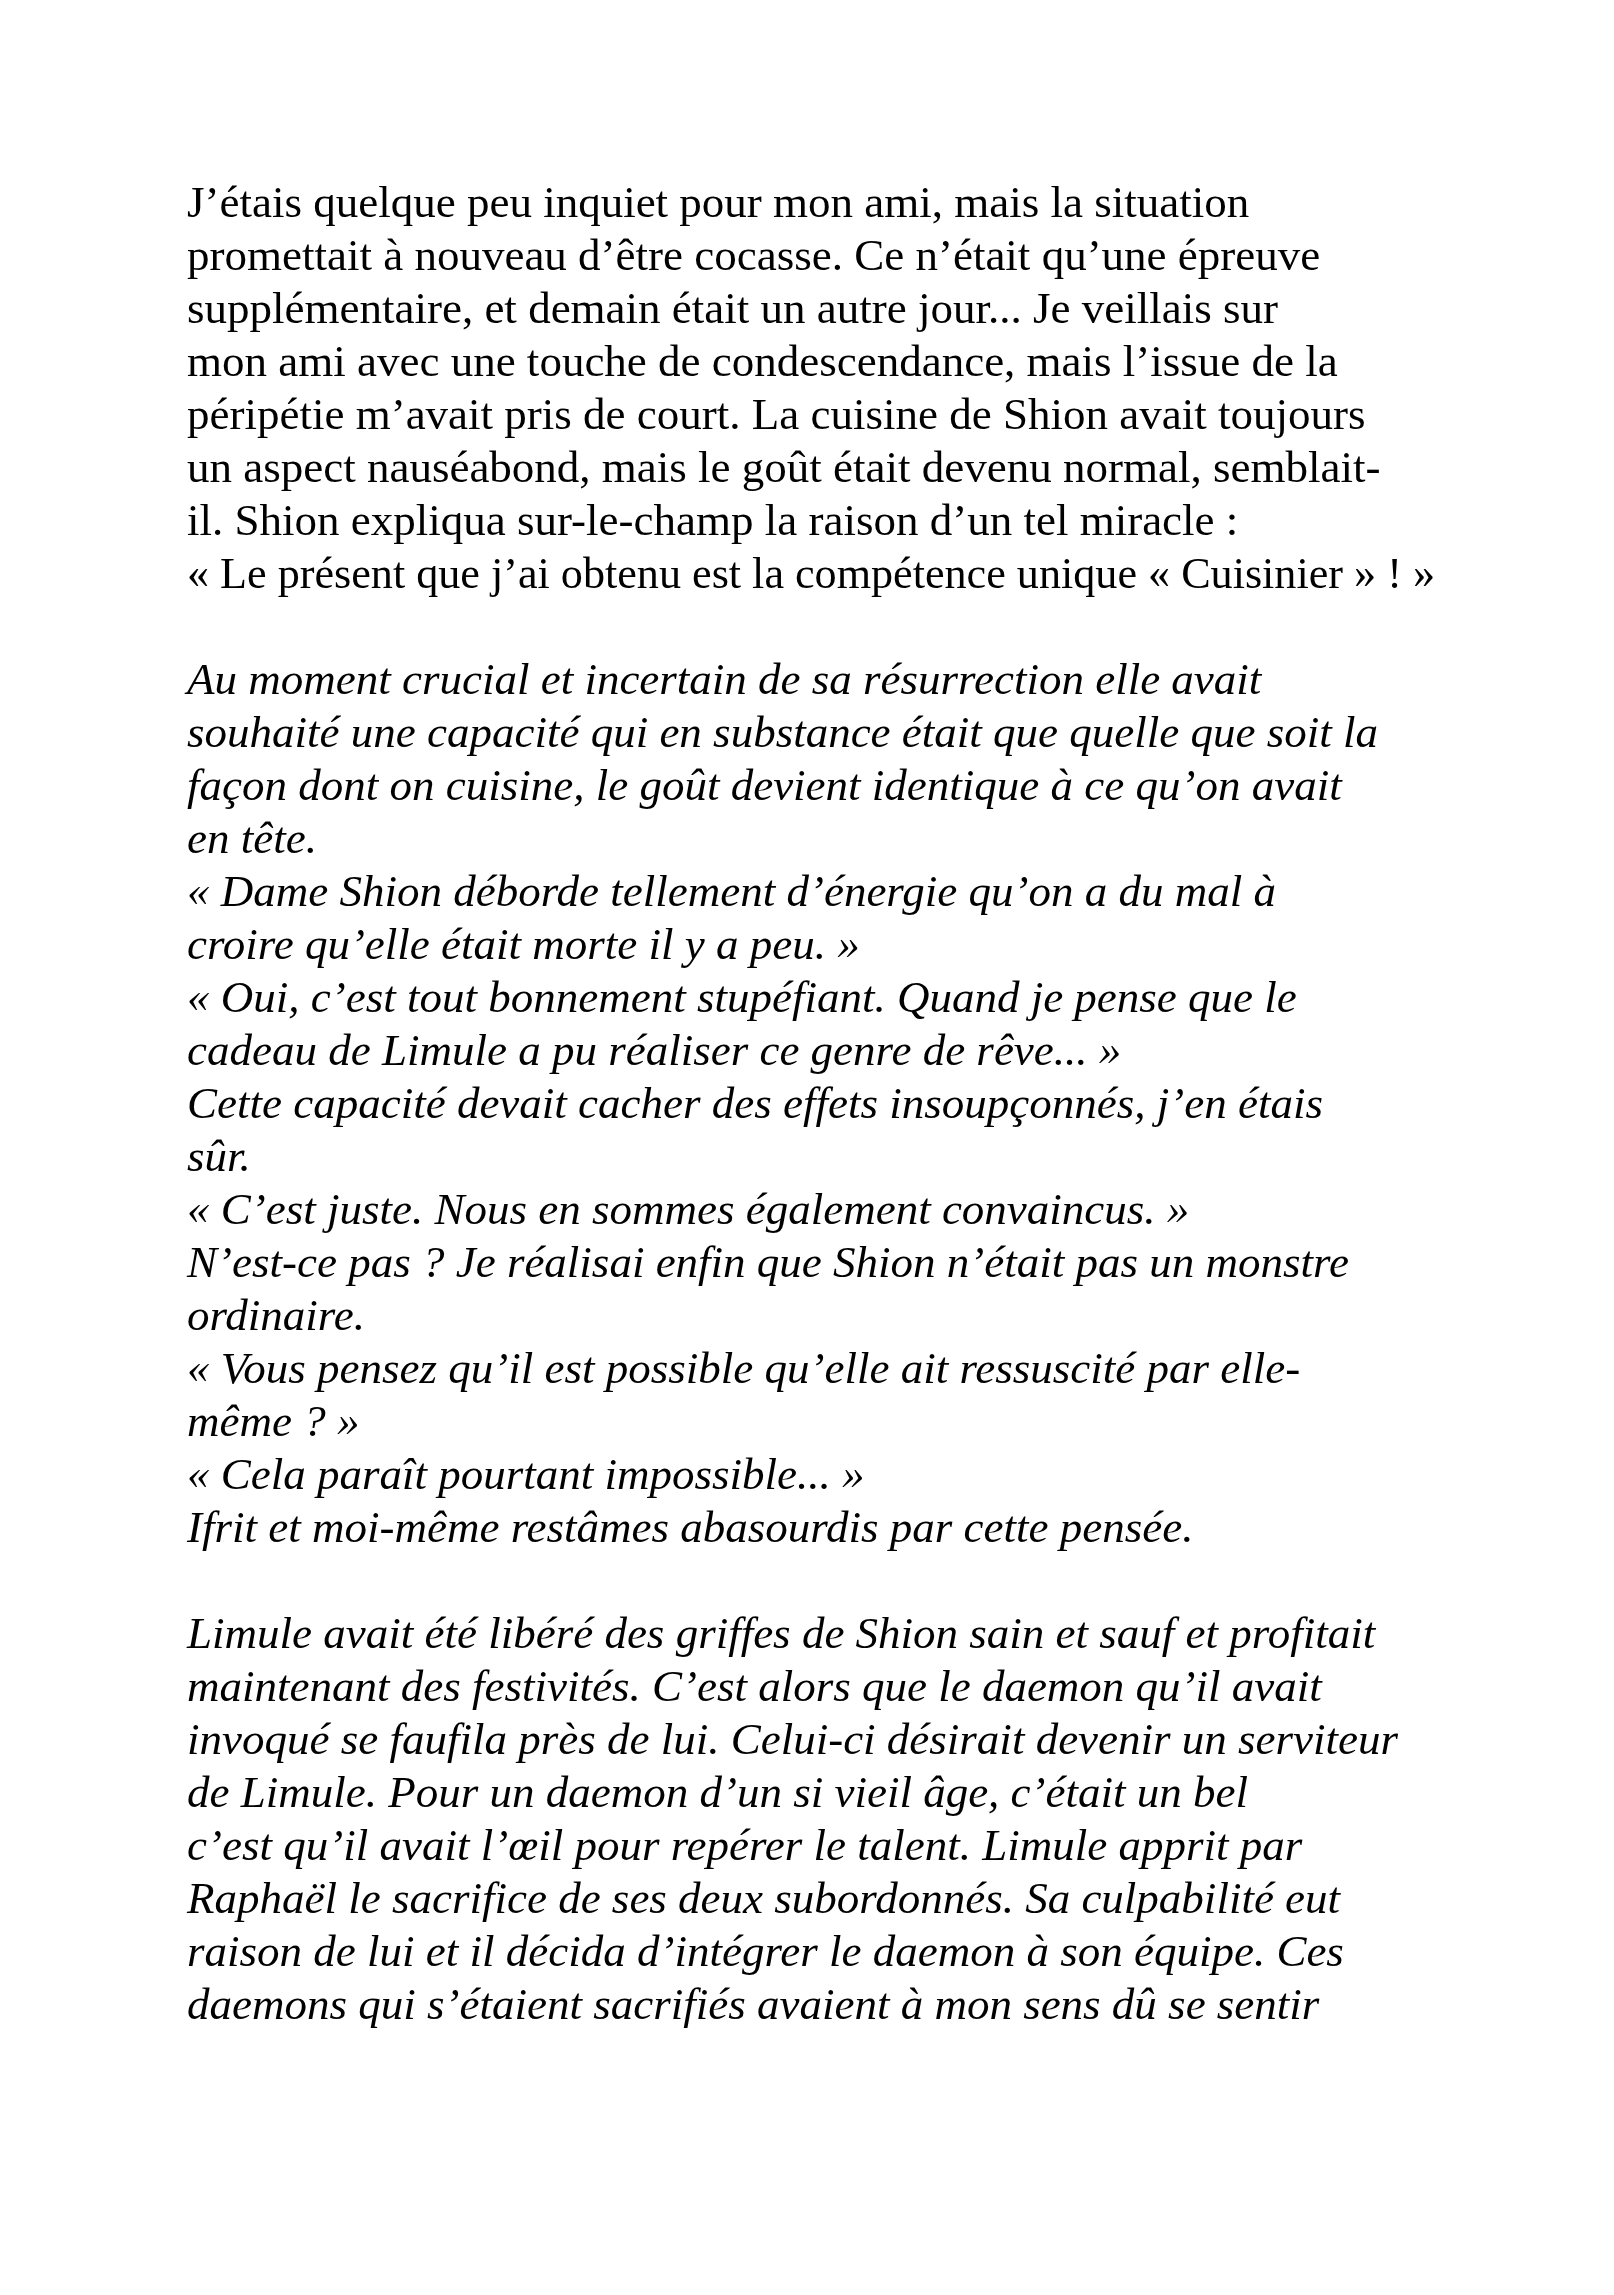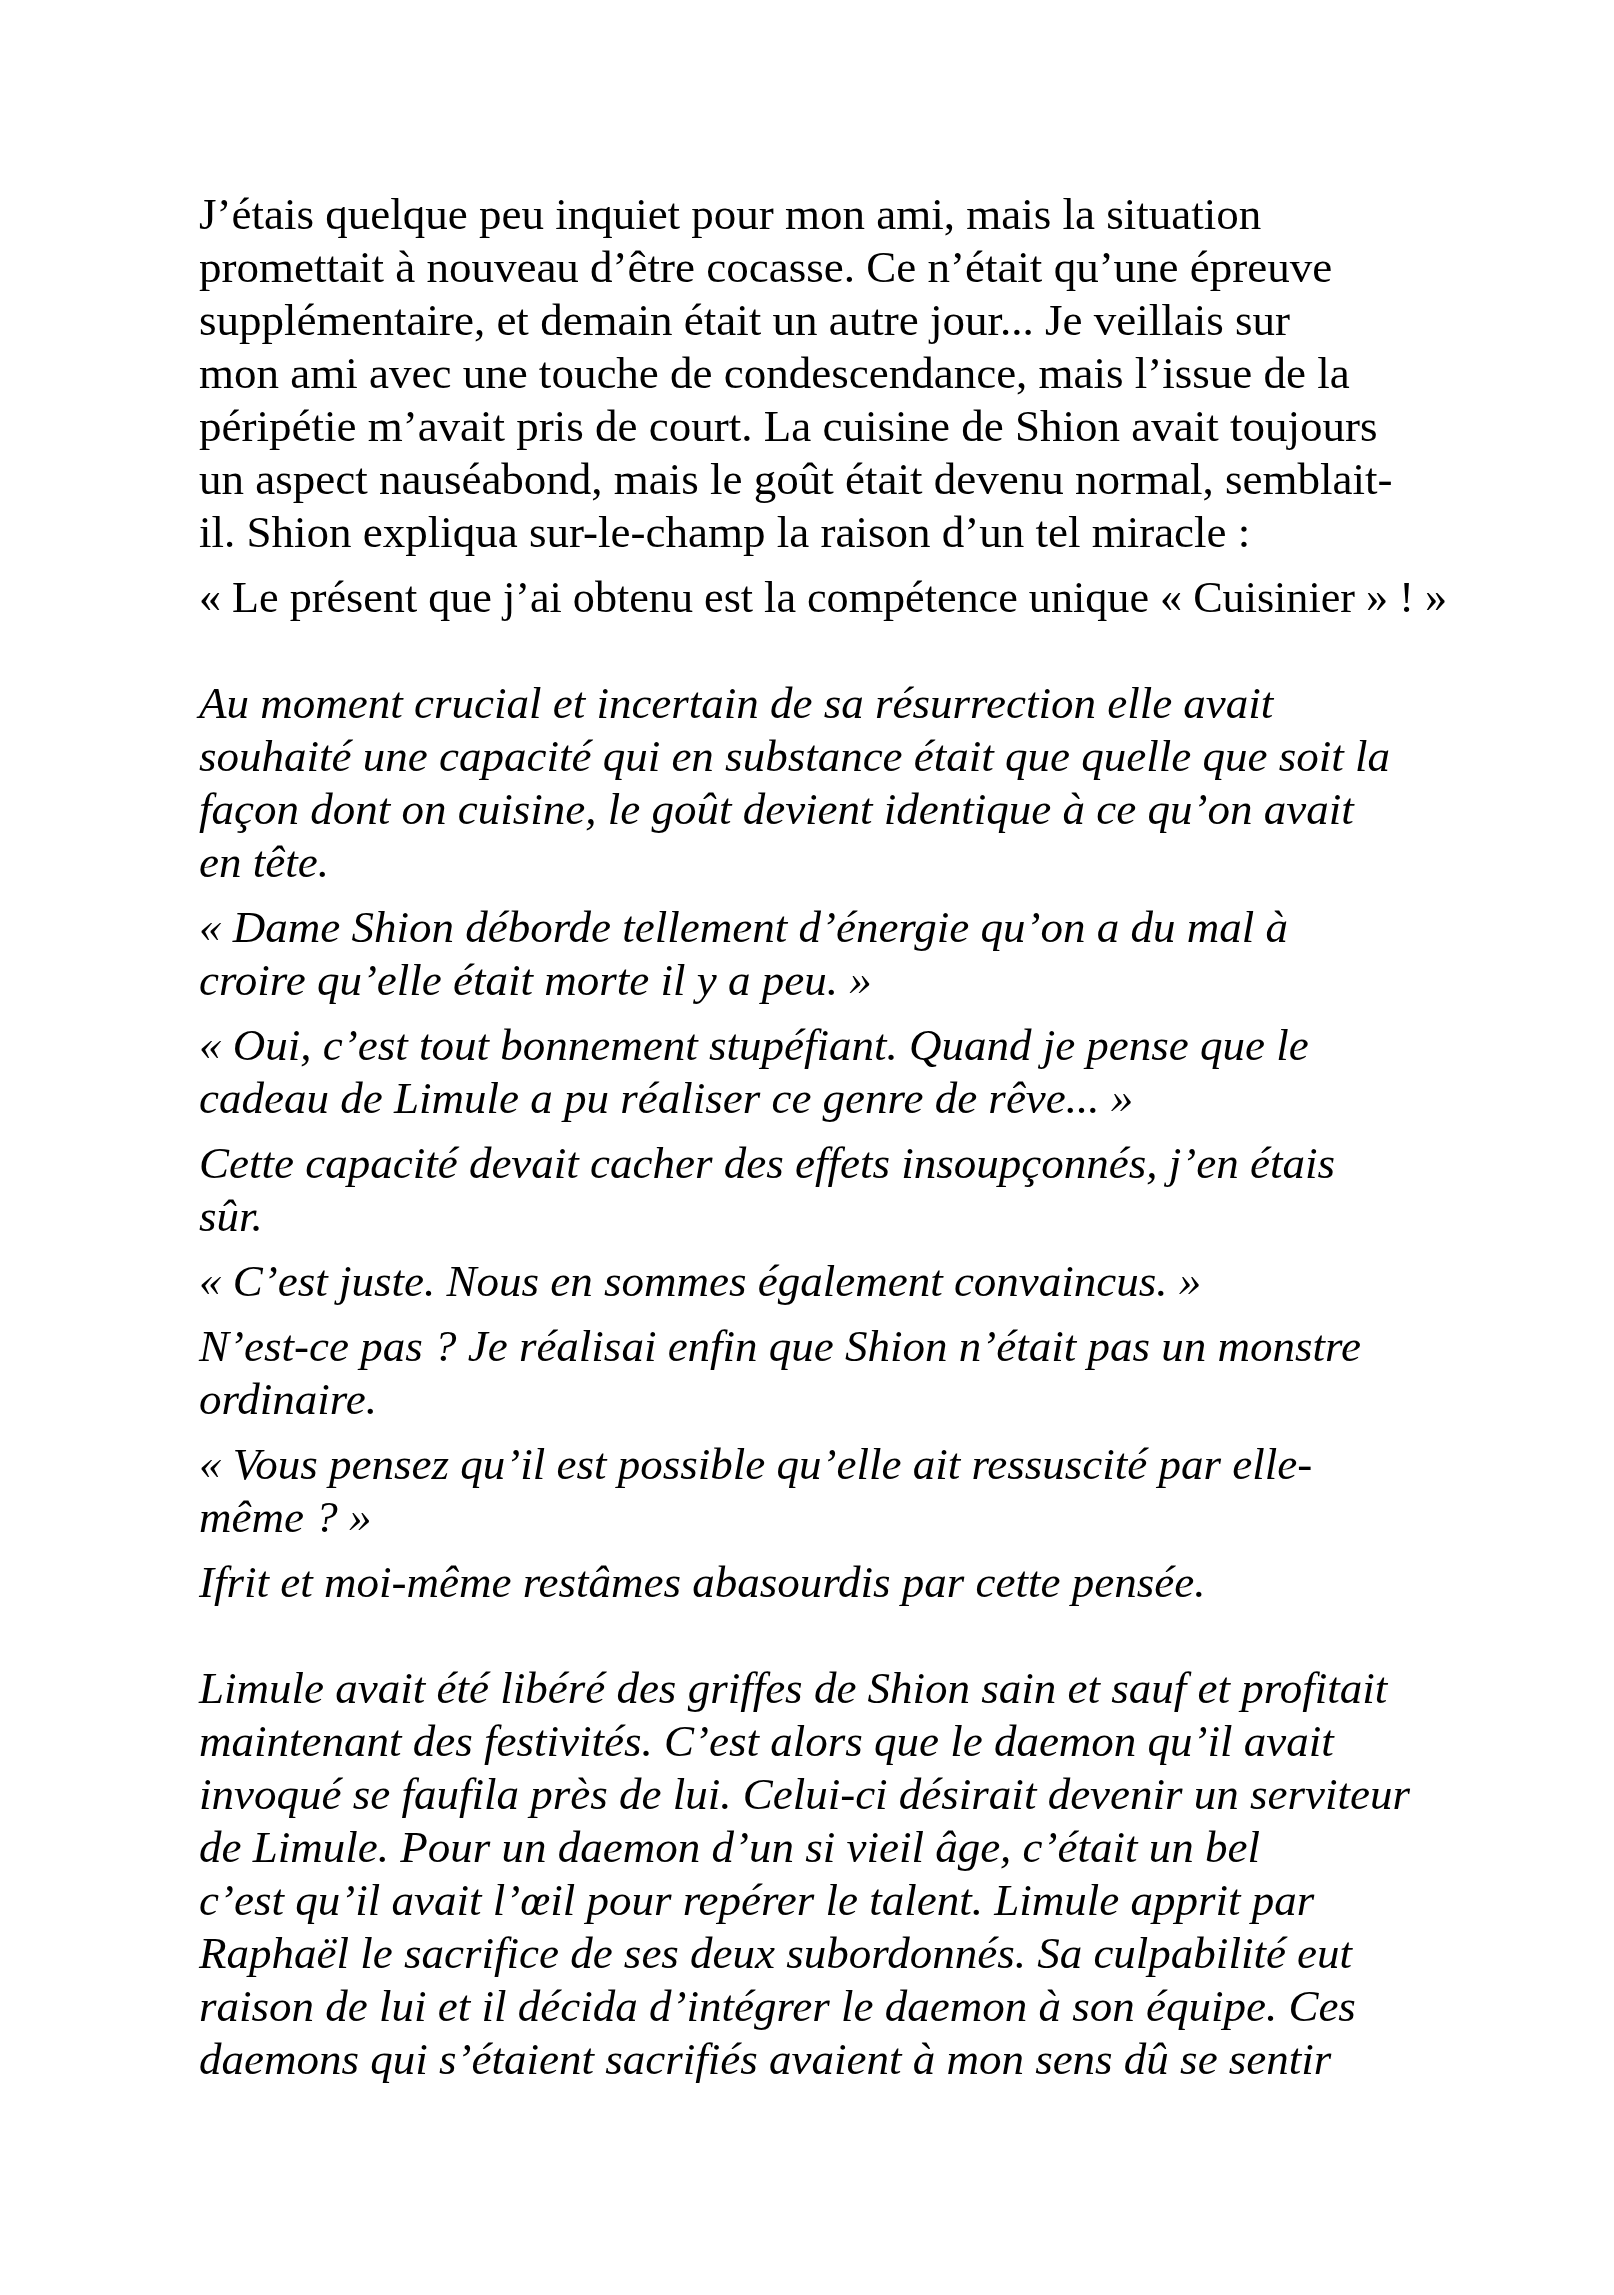--- a/index.html
+++ b/index.html
@@ -19,21 +19,21 @@
     left: 187px;
     top: 176px;
     width: 1260px;
     font-family: "Liberation Serif", "DejaVu Serif", serif;
     font-size: 45px;
     line-height: 53px;
     color: #000000;
     text-rendering: optimizeLegibility;
   }
   .section + .section { margin-top: 53px; font-style: italic; }
-  .paragraph { margin: 12px; padding: 0; }
+  .paragraph { margin: 0; padding: 0; }
   .line {
     white-space: nowrap;
     text-align: left;
     overflow: visible;
   }
 </style>
 </head>
 <body>
 
 <div class="page">
@@ -76,20 +76,23 @@
         </div>
         <div class="paragraph">
           <div class="line j">N’est-ce pas ? Je réalisai enfin que Shion n’était pas un monstre</div>
           <div class="line">ordinaire.</div>
         </div>
         <div class="paragraph">
           <div class="line j">« Vous pensez qu’il est possible qu’elle ait ressuscité par elle-</div>
           <div class="line">même ? »</div>
         </div>
         <div class="paragraph">
+          <div class="line">« Cela paraît pourtant impossible... »</div>
+        </div>
+        <div class="paragraph">
           <div class="line">Ifrit et moi-même restâmes abasourdis par cette pensée.</div>
         </div>
       </div>
       <div class="section">
         <div class="paragraph">
           <div class="line j">Limule avait été libéré des griffes de Shion sain et sauf et profitait</div>
           <div class="line j">maintenant des festivités. C’est alors que le daemon qu’il avait</div>
           <div class="line j">invoqué se faufila près de lui. Celui-ci désirait devenir un serviteur</div>
           <div class="line j">de Limule. Pour un daemon d’un si vieil âge, c’était un bel</div>
           <div class="line j">c’est qu’il avait l’œil pour repérer le talent. Limule apprit par</div>

